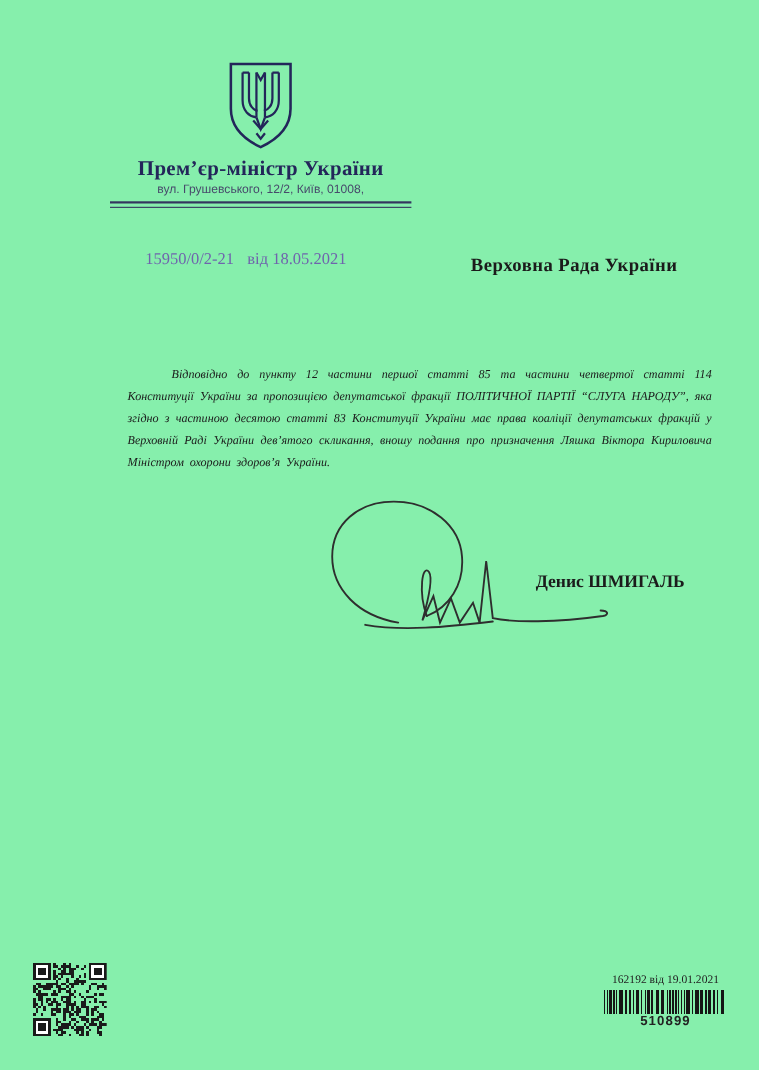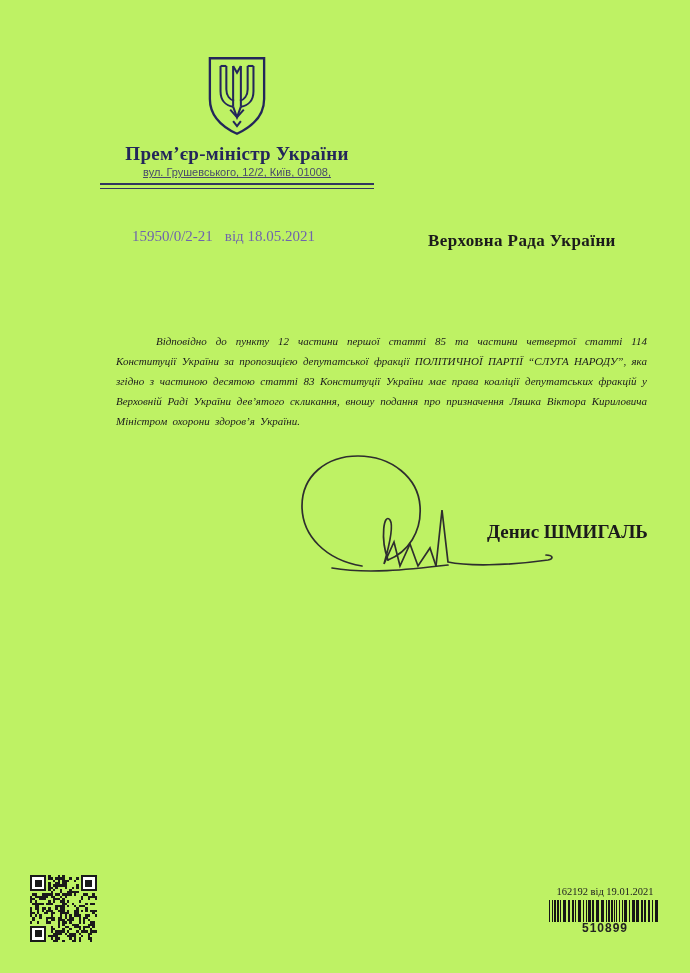--- a/index.html
+++ b/index.html
@@ -1,41 +1,41 @@
 <!DOCTYPE html>
 <html lang="uk"><head>
 <meta charset="utf-8">
 <style>
   html,body{margin:0;padding:0;background:#ffffff;}
-  .page{position:relative;width:690px;height:973px;background:#bef264;
+  .page{position:relative;width:690px;height:973px;background:#86efac;
         font-family:"Liberation Serif",serif;color:#1b1b1b;overflow:hidden;}
 
   
   .letterhead{position:absolute;left:100px;top:54px;width:274px;text-align:center;}
   .emblem{width:62px;height:84px;display:block;margin:0 auto 5px;}
   .lh-title{font-size:19px;font-weight:bold;color:#23265a;letter-spacing:.3px;white-space:nowrap;}
-  .lh-addr{font-family:"Liberation Sans",sans-serif;font-size:11px;color:#474a6b;line-height:12.5px;margin-top:1px;text-decoration:underline;}
+  .lh-addr{font-family:"Liberation Sans",sans-serif;font-size:11px;color:#474a6b;line-height:12.5px;margin-top:1px;}
   .rule{margin-top:4px;height:3px;border-top:2px solid #33365f;border-bottom:1px solid #33365f;}
 
   
   .ref{position:absolute;left:132px;top:228px;font-size:15px;color:#6f64ad;white-space:nowrap;}
   .ref .date{margin-left:12px;}
 
   
   .addressee{position:absolute;left:428px;top:231px;font-size:17px;font-weight:bold;
              letter-spacing:.4px;white-space:nowrap;}
 
   
   .bodytext{position:absolute;left:100px;top:315px;width:531px;margin:16px;
             font-size:11px;line-height:20px;text-align:justify;text-indent:40px;
             word-spacing:2.5px;font-style:italic;}
 
   
   .signature{position:absolute;left:296px;top:448px;width:272px;height:136px;}
-  .signer{position:absolute;left:487px;top:521px;font-size:19px;font-weight:bold;white-space:nowrap;}
+  .signer{position:absolute;left:487px;top:521px;font-size:16px;font-weight:bold;white-space:nowrap;}
 
   
   .qr{position:absolute;left:30px;top:875px;width:67px;height:67px;}
   .regblock{position:absolute;left:536px;top:886px;width:138px;text-align:center;
             font-size:10.5px;line-height:12.5px;color:#222;}
   .barcode{display:block;margin:1px auto 0;width:112px;height:22px;}
   .bcnum{font-family:"Liberation Sans",sans-serif;font-size:12px;font-weight:bold;letter-spacing:1px;}
 </style>
 </head>
 <body>

